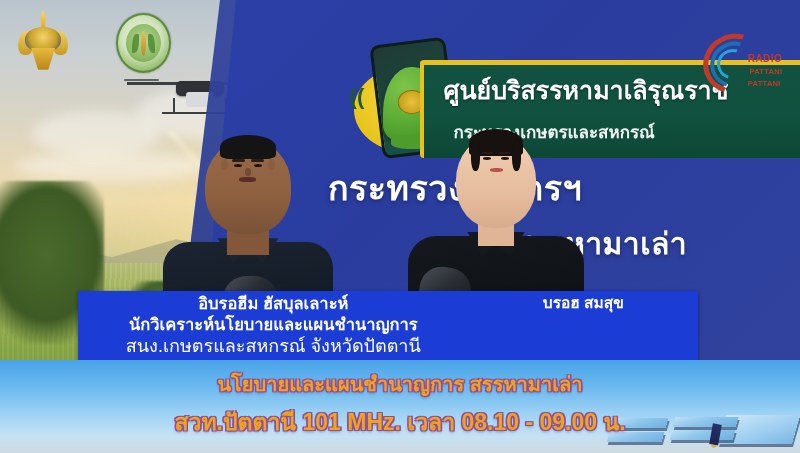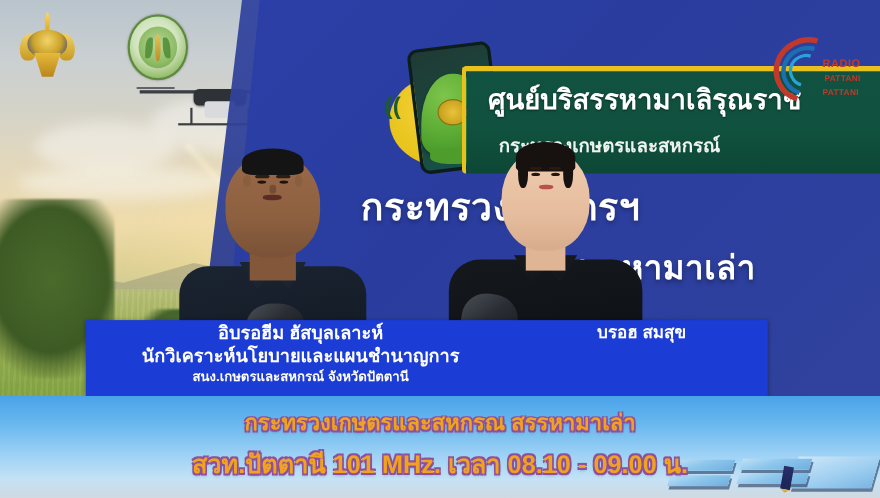--- a/index.html
+++ b/index.html
@@ -250,21 +250,21 @@
   .name-band{
     position:absolute;left:9.75%;top:64.2%;width:77.5%;height:15.5%;
     background:#1c3cd6;
     box-shadow:0 1px 4px rgba(0,0,0,.4);
   }
   .nb-col{position:absolute;top:3%;color:#fff;text-align:center;white-space:nowrap;}
   .nb-left{left:0;width:63%;}
   .nb-right{right:0;width:37%;}
   .nb-l1{font-size:16.5px;font-weight:700;line-height:1.28;}
   .nb-l2{font-size:16.5px;font-weight:700;line-height:1.28;}
-  .nb-l3{font-size:12px;font-weight:700;line-height:1.28;}
+  .nb-l3{font-size:18px;font-weight:400;line-height:1.28;}
   .nb-r1{font-size:15.5px;font-weight:700;line-height:1.3;}
   .nb-r2{font-size:15.5px;font-weight:700;line-height:1.3;}
 
   
   .bottom-band{
     position:absolute;left:0;bottom:0;width:100%;height:20.6%;
     background:linear-gradient(180deg,#4aa3e8 0%,#69b8ef 28%,#9ed2f5 58%,#c5e2f4 82%,#cfd9e0 100%);
     overflow:hidden;
   }
   .bb-line{
@@ -452,17 +452,17 @@
 
   <div class="bottom-band">
     <div class="deco">
       <div class="blk b5"></div>
       <div class="blk b1"></div>
         <div class="blk b2"></div>
       <div class="blk b3"></div>
         <div class="blk b4"></div>
       <div class="pencil"></div>
     </div>
-    <div class="bb-line bb1">กระทรวงเกษตรและสหกรณ สรรหามาเล่า</div>
+    <div class="bb-line bb1">นโยบายและแผนชำนาญการ สรรหามาเล่า</div>
     <div class="bb-line bb2">สวท.ปัตตานี 101 MHz.  เวลา 08.10 - 09.00 น.</div>
   </div>
 
 </div>
 
 </body></html>

